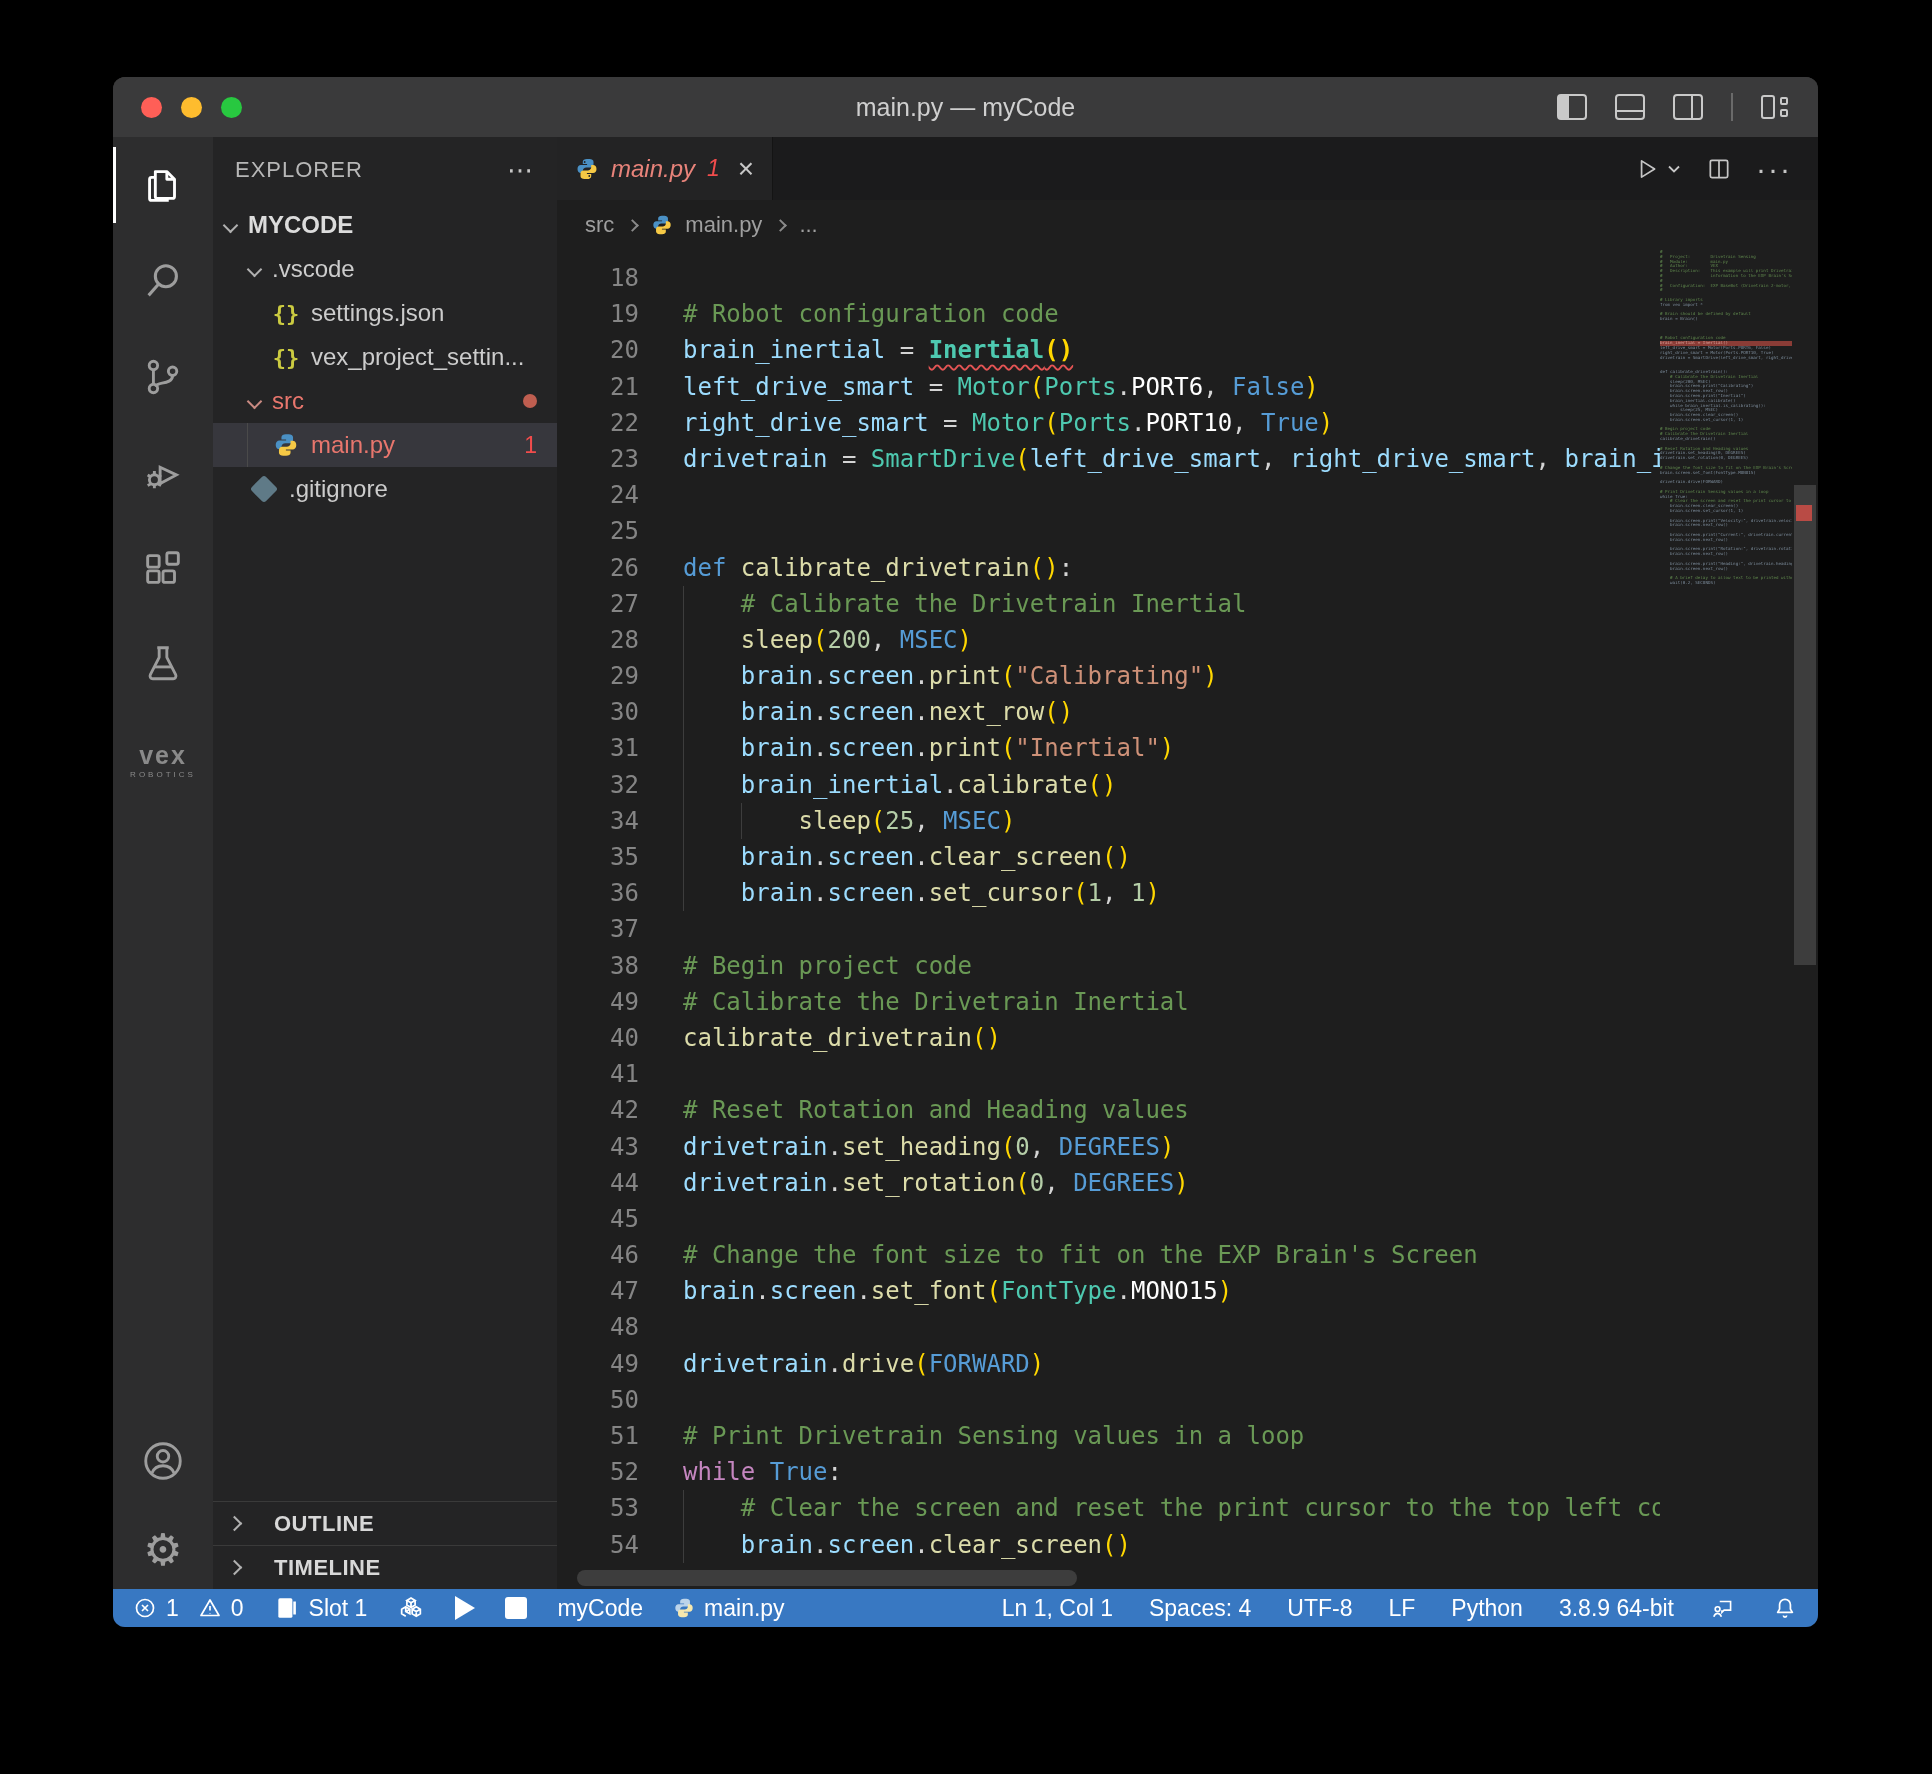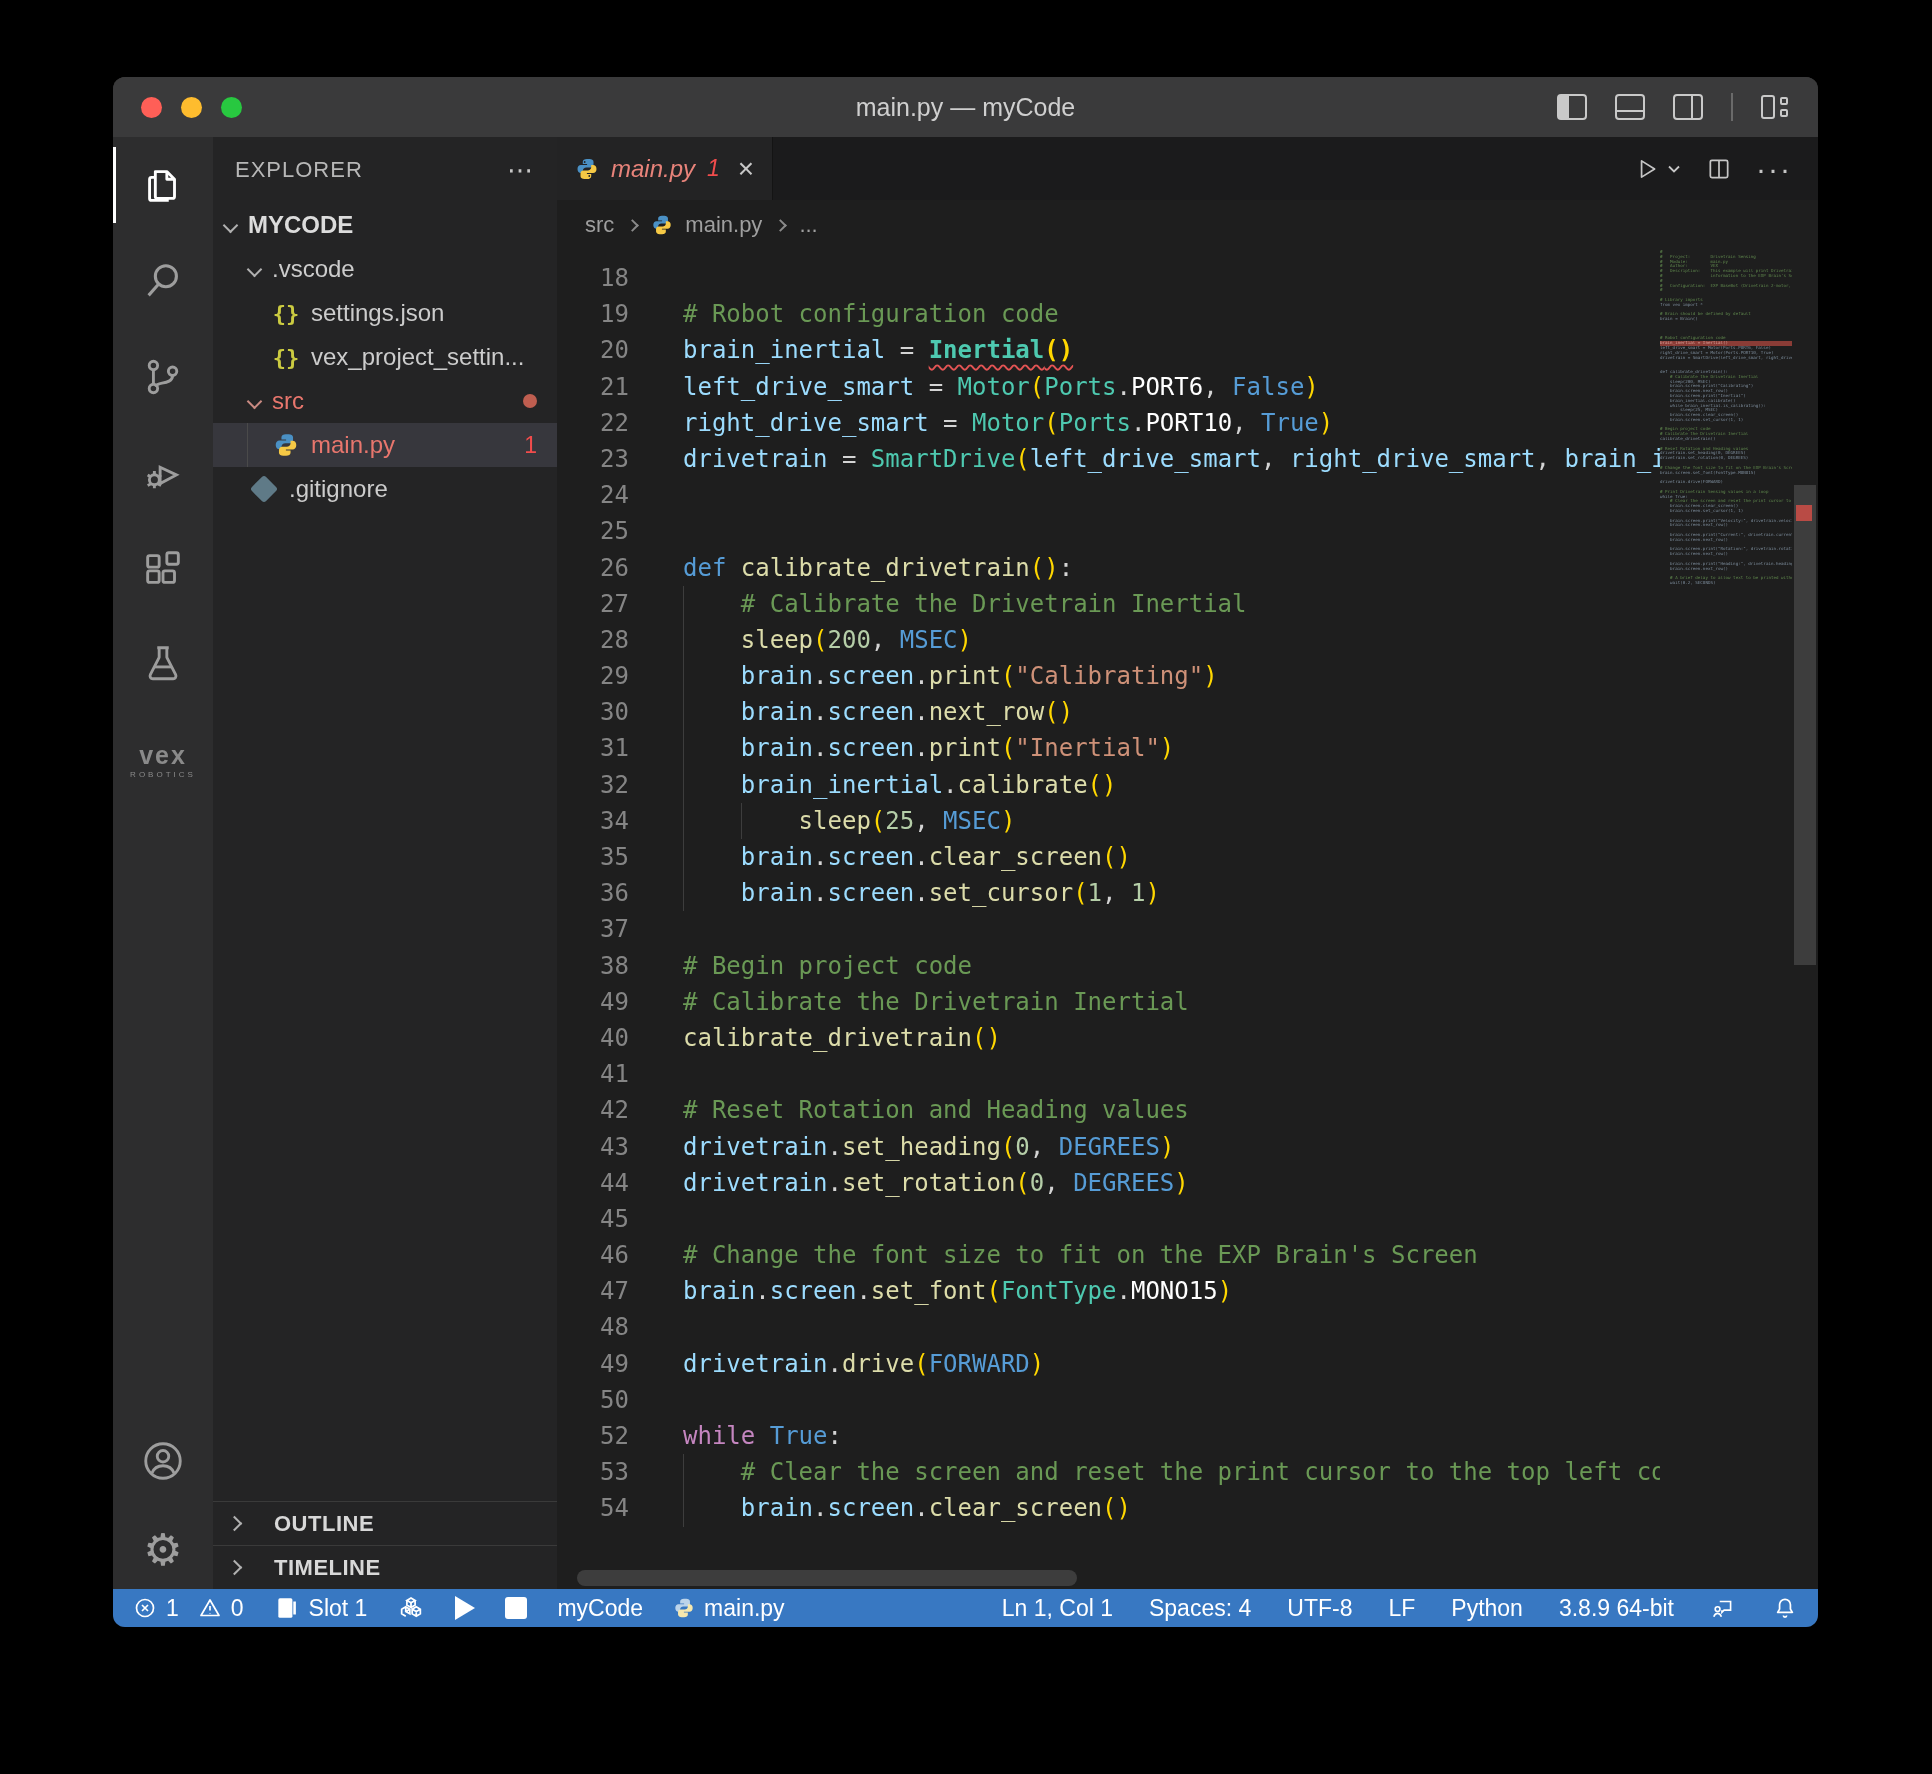--- a/index.html
+++ b/index.html
@@ -72,21 +72,21 @@
   #editor-actions svg{display:block;}
   .dots-h{font-size:30px;letter-spacing:2px;color:#c5c5c5;}
   #breadcrumbs{height:50px;display:flex;align-items:center;gap:12px;padding-left:28px;
     color:#9f9f9f;font-size:22px;flex:0 0 auto;background:#1e1e1e;}
   .bc-sep{width:9px;height:9px;border-right:2px solid #8a8a8a;border-top:2px solid #8a8a8a;transform:rotate(45deg);margin:0 2px;}
   
   #code-area{flex:1;position:relative;min-height:0;background:#1e1e1e;}
   #code-lines{position:absolute;left:0;top:0;bottom:0;right:158px;overflow:hidden;padding-top:10px;
     font-family:"DejaVu Sans Mono",monospace;font-size:24px;}
   .cline{position:relative;height:36.2px;line-height:36.2px;white-space:pre;}
-  .cnum{position:absolute;left:0;width:72px;text-align:right;color:#858585;}
+  .cnum{position:absolute;left:10px;width:72px;text-align:right;color:#858585;}
   .ctext{margin-left:126px;}
   .guide{position:absolute;top:0;bottom:0;width:1px;background:#3d3d3d;}
   .tok-cm{color:#6a9955;} .tok-v{color:#9cdcfe;} .tok-w{color:#d4d4d4;}
   .tok-k{color:#569cd6;} .tok-kw{color:#c586c0;} .tok-fn{color:#dcdcaa;}
   .tok-cl{color:#4ec9b0;} .tok-s{color:#ce9178;} .tok-n{color:#b5cea8;}
   .tok-p{color:#ffd700;} .tok-co{color:#ffffff;}
   .sq{text-decoration:underline wavy #e45454;text-decoration-thickness:2px;text-underline-offset:6px;font-weight:bold;}
   
   #minimap{position:absolute;top:0;right:26px;width:132px;bottom:0;overflow:hidden;
     font-family:"DejaVu Sans Mono",monospace;}
@@ -328,20 +328,21 @@
             <div class="cline"><span class="cnum">41</span><span class="ctext"></span></div>
             <div class="cline"><span class="cnum">42</span><span class="ctext"><span class="tok-cm"># Reset Rotation and Heading values</span></span></div>
             <div class="cline"><span class="cnum">43</span><span class="ctext"><span class="tok-v">drivetrain</span><span class="tok-w">.</span><span class="tok-fn">set_heading</span><span class="tok-p">(</span><span class="tok-n">0</span><span class="tok-w">, </span><span class="tok-k">DEGREES</span><span class="tok-p">)</span></span></div>
             <div class="cline"><span class="cnum">44</span><span class="ctext"><span class="tok-v">drivetrain</span><span class="tok-w">.</span><span class="tok-fn">set_rotation</span><span class="tok-p">(</span><span class="tok-n">0</span><span class="tok-w">, </span><span class="tok-k">DEGREES</span><span class="tok-p">)</span></span></div>
             <div class="cline"><span class="cnum">45</span><span class="ctext"></span></div>
             <div class="cline"><span class="cnum">46</span><span class="ctext"><span class="tok-cm"># Change the font size to fit on the EXP Brain's Screen</span></span></div>
             <div class="cline"><span class="cnum">47</span><span class="ctext"><span class="tok-v">brain</span><span class="tok-w">.</span><span class="tok-v">screen</span><span class="tok-w">.</span><span class="tok-fn">set_font</span><span class="tok-p">(</span><span class="tok-cl">FontType</span><span class="tok-w">.</span><span class="tok-co">MONO15</span><span class="tok-p">)</span></span></div>
             <div class="cline"><span class="cnum">48</span><span class="ctext"></span></div>
             <div class="cline"><span class="cnum">49</span><span class="ctext"><span class="tok-v">drivetrain</span><span class="tok-w">.</span><span class="tok-fn">drive</span><span class="tok-p">(</span><span class="tok-k">FORWARD</span><span class="tok-p">)</span></span></div>
             <div class="cline"><span class="cnum">50</span><span class="ctext"></span></div>
+            <div class="cline"><span class="cnum">51</span><span class="ctext"><span class="tok-cm"># Print Drivetrain Sensing values in a loop</span></span></div>
             <div class="cline"><span class="cnum">52</span><span class="ctext"><span class="tok-kw">while</span><span class="tok-w"> </span><span class="tok-k">True</span><span class="tok-w">:</span></span></div>
             <div class="cline"><span class="cnum">53</span><i class="guide" style="left: 126px;"></i><span class="ctext"><span class="tok-cm">    # Clear the screen and reset the print cursor to the top left corner</span></span></div>
             <div class="cline"><span class="cnum">54</span><i class="guide" style="left: 126px;"></i><span class="ctext"><span class="tok-w">    </span><span class="tok-v">brain</span><span class="tok-w">.</span><span class="tok-v">screen</span><span class="tok-w">.</span><span class="tok-fn">clear_screen</span><span class="tok-p">()</span></span></div>
           </div>
         <div id="minimap">
             <div class="mline cm">#</div>
             <div class="mline cm">#   Project:        Drivetrain Sensing</div>
             <div class="mline cm">#   Module:         main.py</div>
             <div class="mline cm">#   Author:         VEX</div>
             <div class="mline cm">#   Description:    This example will print Drivetrain-related</div>

